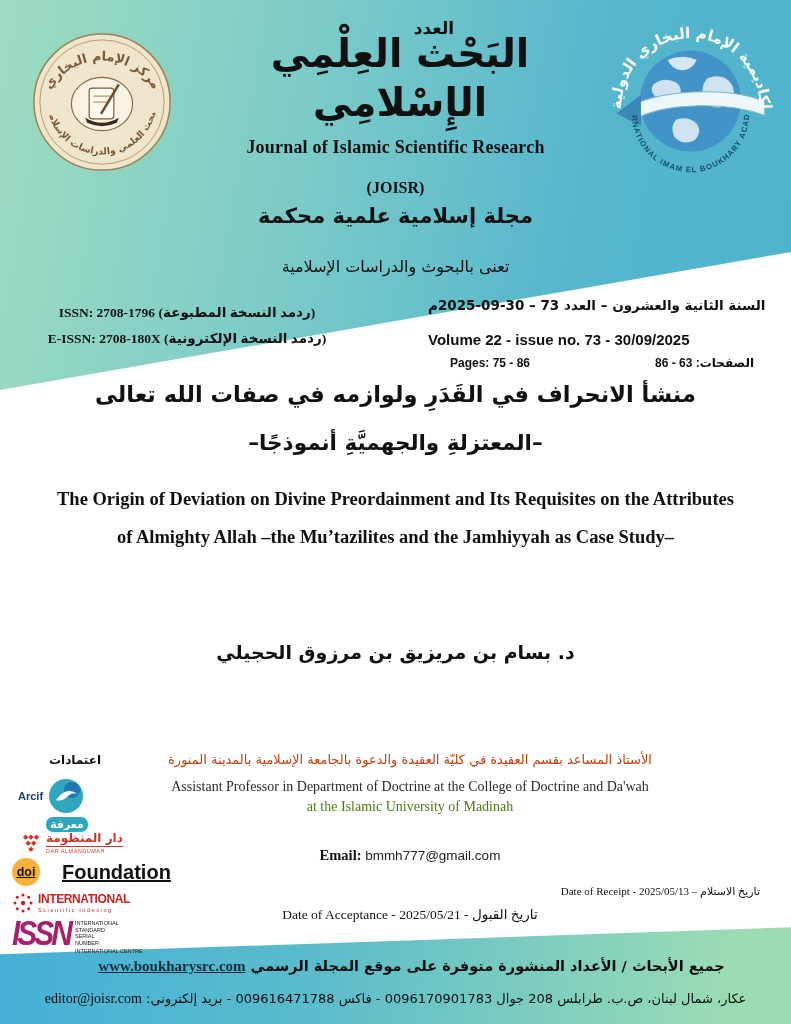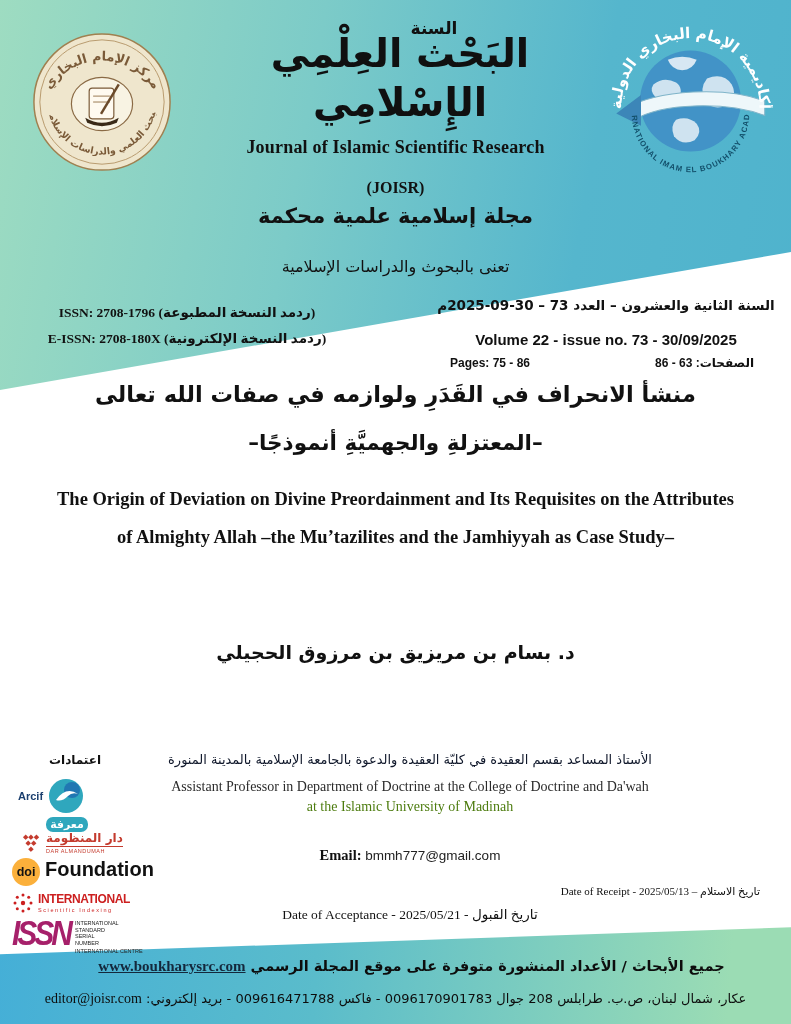--- a/index.html
+++ b/index.html
@@ -25,39 +25,39 @@
   .jabbr{position:absolute;left:0;top:179px;width:791px;text-align:center;z-index:2;
         font-weight:bold;font-size:16px;}
   .jname-ar{position:absolute;left:0;top:204px;width:791px;text-align:center;z-index:2;
         font-family:"DejaVu Sans",sans-serif;font-weight:bold;font-size:21px;}
   .jtag-ar{position:absolute;left:0;top:257px;width:791px;text-align:center;z-index:2;
         font-family:"DejaVu Sans",sans-serif;font-size:16px;}
   
   .issn-block{position:absolute;left:22px;top:300px;width:330px;z-index:2;text-align:center;}
   .issn-block div{font-weight:bold;font-size:13.5px;line-height:26px;
         font-family:"Liberation Serif","DejaVu Sans",serif;}
-  .issue-block{position:absolute;left:428px;top:297px;width:356px;z-index:2;text-align:center;}
+  .issue-block{position:absolute;left:428px;top:297px;width:356px;z-index:2;text-align:left;}
   .issue-ar{font-family:"DejaVu Sans",sans-serif;font-weight:bold;font-size:13.5px;direction:rtl;}
   .issue-en{font-family:"Liberation Sans","DejaVu Sans",sans-serif;font-weight:bold;font-size:15px;margin-top:18px;}
   .pages-row{display:flex;justify-content:space-between;padding:0 30px 0 22px;margin-top:8px;}
   .pages-row span{font-family:"Liberation Sans","DejaVu Sans",sans-serif;font-weight:bold;font-size:12px;}
   
   .title-ar1{position:absolute;left:0;top:381px;width:791px;text-align:center;direction:rtl;
         font-family:"DejaVu Sans",sans-serif;font-weight:bold;font-size:22.5px;}
   .title-ar2{position:absolute;left:0;top:430px;width:791px;text-align:center;direction:rtl;
         font-family:"DejaVu Sans",sans-serif;font-weight:bold;font-size:21.5px;}
   .title-en1{position:absolute;left:0;top:489px;width:791px;text-align:center;
         font-weight:bold;font-size:18.5px;}
   .title-en2{position:absolute;left:0;top:527px;width:791px;text-align:center;
         font-weight:bold;font-size:18.5px;}
   .author-ar{position:absolute;left:0;top:641px;width:791px;text-align:center;direction:rtl;
         font-family:"DejaVu Sans",sans-serif;font-weight:bold;font-size:19px;}
   .author-en{position:absolute;left:0;top:678px;width:791px;text-align:center;font-size:17.5px;}
   .aff-ar{position:absolute;left:60px;top:752px;width:700px;text-align:center;direction:rtl;
-        font-family:"DejaVu Sans",sans-serif;font-size:13px;color:#0f172a;}
+        font-family:"DejaVu Sans",sans-serif;font-size:13px;color:#c2410c;}
   .aff-en1{position:absolute;left:60px;top:779px;width:700px;text-align:center;font-size:14px;color:#2b2b2b;}
   .aff-en2{position:absolute;left:60px;top:799px;width:700px;text-align:center;font-size:14px;color:#4d7c0f;}
   .email-line{position:absolute;left:60px;top:847px;width:700px;text-align:center;font-size:14.5px;}
   .email-line .lbl{font-weight:bold;}
   .email-line a{color:#222;text-decoration:none;font-family:"Liberation Sans","DejaVu Sans",sans-serif;font-size:13.5px;}
   .date-line1{position:absolute;left:60px;top:885px;width:700px;text-align:right;font-size:11px;
         font-family:"Liberation Serif","DejaVu Sans",serif;}
   .date-line2{position:absolute;left:60px;top:906px;width:700px;text-align:center;font-size:13.5px;
         font-family:"Liberation Serif","DejaVu Sans",serif;}
   
@@ -67,21 +67,21 @@
   .arcif-row{display:flex;align-items:center;gap:3px;}
   .arcif-label{font-family:"Liberation Sans",sans-serif;font-weight:bold;font-size:11px;color:#1b3f6e;}
   .marefa-pill{margin:1px 0 0 28px;background:#2fa7bd;color:#fff;border-radius:7px;
         font-family:"DejaVu Sans",sans-serif;font-weight:bold;font-size:11px;
         width:42px;text-align:center;padding:1px 0;}
   .dar{position:absolute;left:20px;top:831px;display:flex;align-items:center;gap:4px;z-index:2;}
   .dar-dots{color:#c43b2e;font-size:7px;line-height:6px;width:22px;text-align:center;}
   .dar-ar{font-family:"DejaVu Sans",sans-serif;font-weight:bold;font-size:12px;color:#c43b2e;direction:rtl;}
   .dar-en{font-family:"Liberation Sans",sans-serif;font-size:5.5px;color:#c43b2e;letter-spacing:.5px;
         border-top:1px solid #c43b2e;margin-top:1px;padding-top:1px;}
-  .doi{position:absolute;left:12px;top:858px;display:flex;gap:5px;z-index:2;}
+  .doi{position:absolute;left:12px;top:858px;display:flex;align-items:center;gap:22px;z-index:2;text-decoration:underline;}
   .doi-circle{width:28px;height:28px;border-radius:50%;background:#fbb03b;display:flex;
         align-items:center;justify-content:center;font-family:"Liberation Sans",sans-serif;
         font-weight:bold;font-size:12.5px;color:#111;}
   .doi-label{font-family:"Liberation Sans",sans-serif;font-weight:bold;font-size:20px;color:#111;}
   .isi{position:absolute;left:12px;top:892px;display:flex;align-items:flex-start;gap:4px;z-index:2;}
   .isi-text .isi-main{font-family:"Liberation Sans",sans-serif;font-weight:bold;font-size:12px;
         color:#cc1f1f;letter-spacing:-.4px;}
   .isi-text .isi-sub{font-family:"Liberation Sans",sans-serif;font-size:5.5px;color:#cc1f1f;
         letter-spacing:1.6px;margin-top:1px;}
   .issn-logo{position:absolute;left:12px;top:918px;display:flex;align-items:flex-start;gap:5px;z-index:2;}
@@ -146,21 +146,21 @@
       <text font-family="DejaVu Sans, sans-serif" font-size="14.5" font-weight="bold" fill="#ffffff">
         <textPath href="#acadTop" startOffset="50%" text-anchor="middle">أكاديمية الإمام البخاري الدولية</textPath>
       </text>
       <text font-family="Liberation Sans, sans-serif" font-size="7.5" font-weight="bold" fill="#13506b" letter-spacing="1">
         <textPath href="#acadBot" startOffset="50%" text-anchor="middle">INTERNATIONAL IMAM EL BOUKHARY ACADEMY</textPath>
       </text>
     </svg>
   </div>
 
   <div class="callig" dir="rtl">
-    <div class="small-word">السنة</div>
+    <div class="small-word">العدد</div>
     <div class="big-line">البَحْث العِلْمِي الإِسْلامِي</div>
   </div>
 
   <div class="jname-en">Journal of Islamic Scientific Research</div>
   <div class="jabbr">(JOISR)</div>
   <div class="jname-ar" dir="rtl">مجلة إسلامية علمية محكمة</div>
   <div class="jtag-ar" dir="rtl">تعنى بالبحوث والدراسات الإسلامية</div>
 
   <div class="issn-block">
     <div>ISSN: 2708-1796 (ردمد النسخة المطبوعة)</div>

